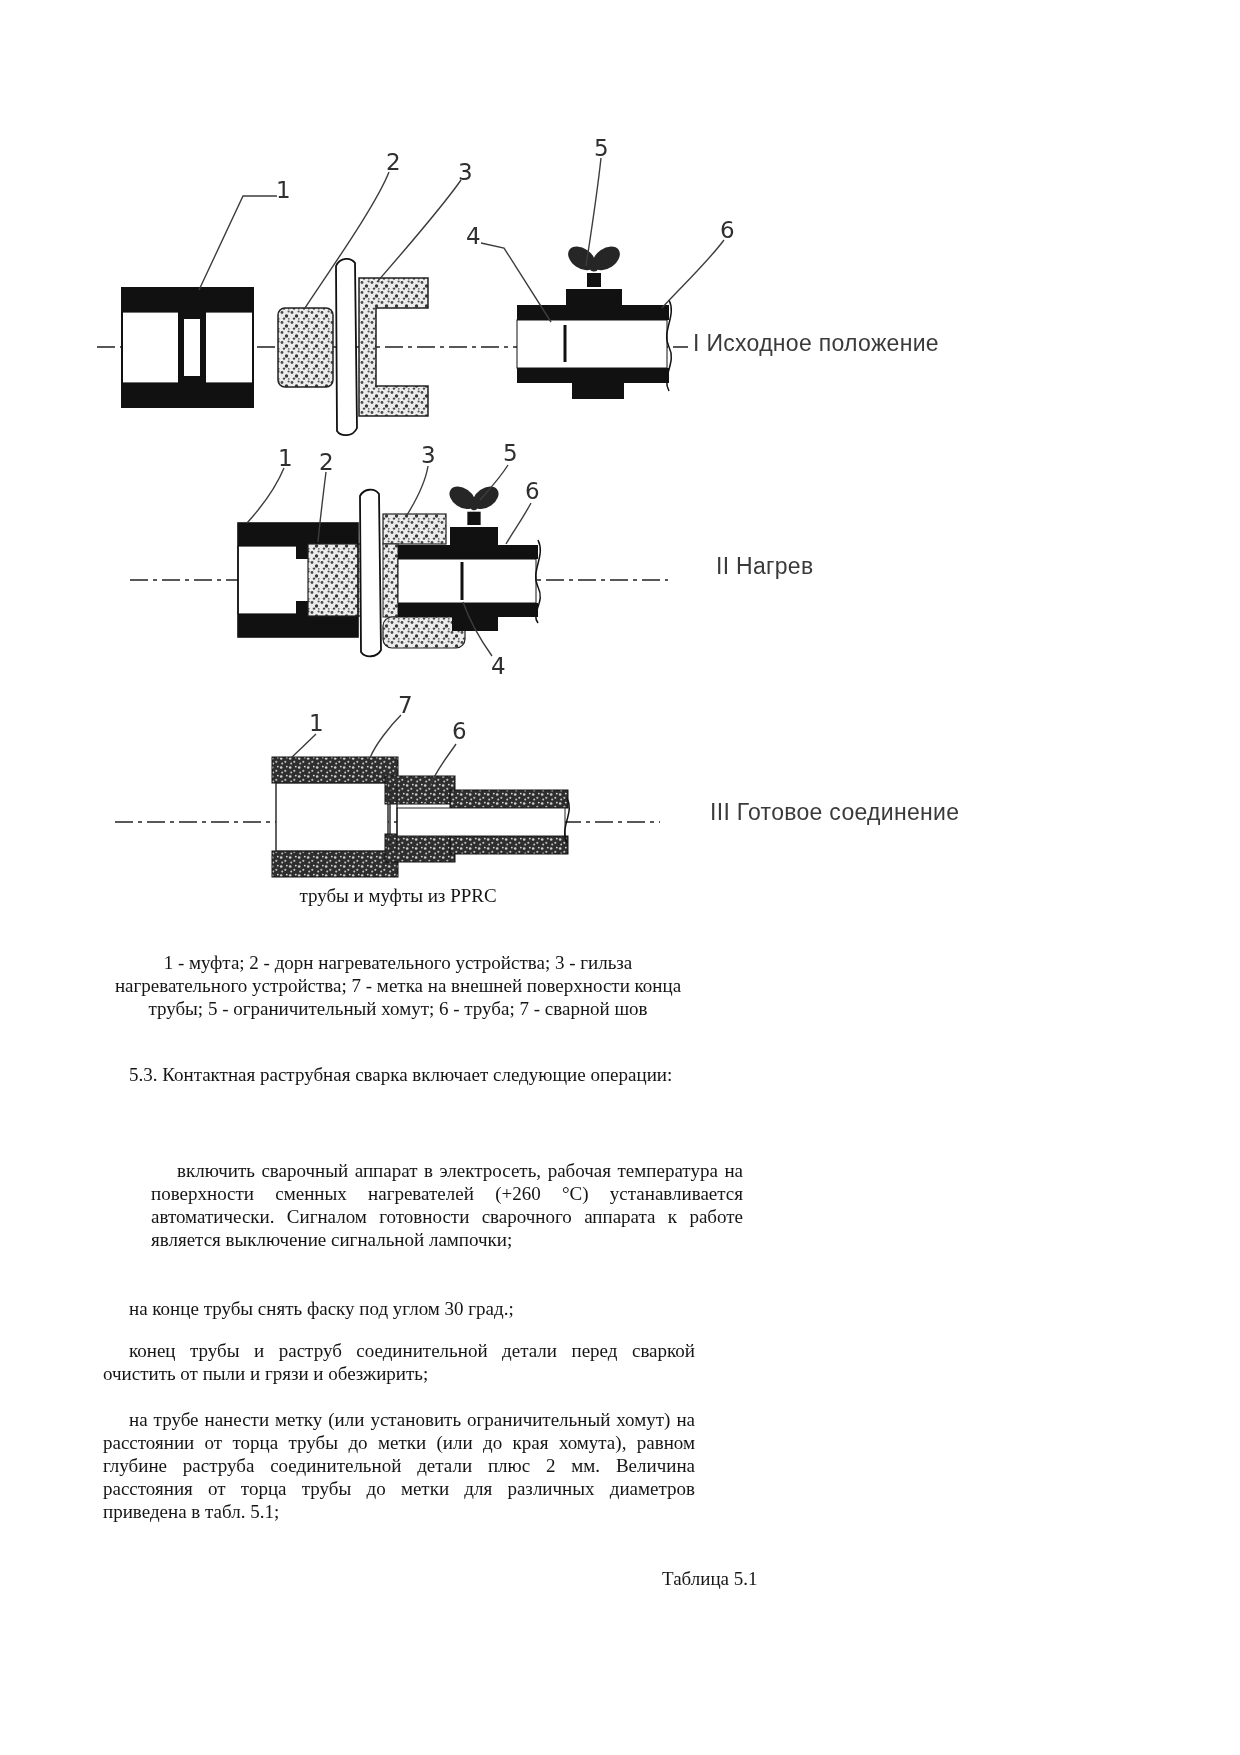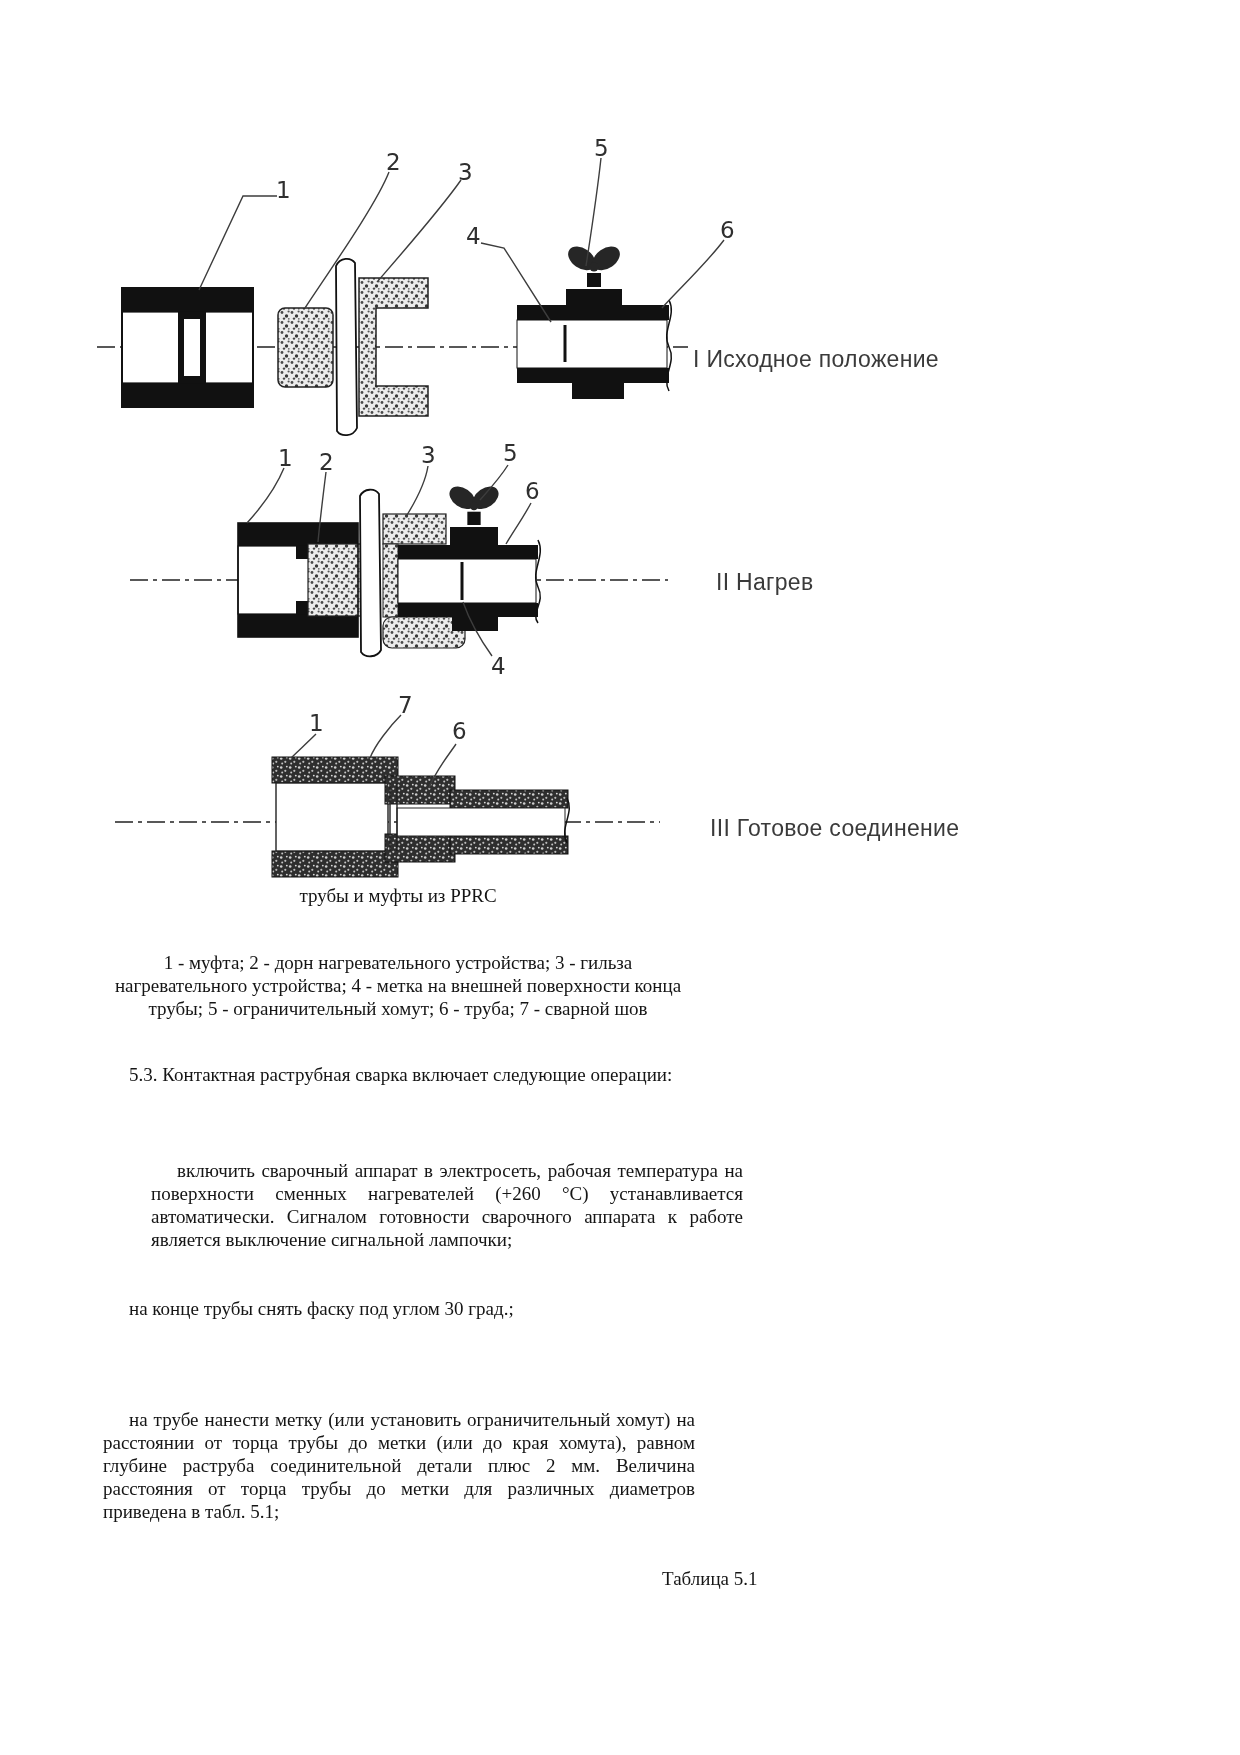--- a/index.html
+++ b/index.html
@@ -17,21 +17,21 @@
   .callout {
     position:absolute;
     font-family:"DejaVu Sans", sans-serif;
     font-size:23px; line-height:24px;
     color:#2f2f2f;
   }
   .stage-label {
     position:absolute;
     font-family:"Liberation Sans", sans-serif;
     font-size:23px; line-height:26px;
-    color:#3a3a3a; letter-spacing:0.3px; white-space:nowrap;margin-top:16px;
+    color:#3a3a3a; letter-spacing:0.3px; white-space:nowrap;
   }
   .caption {
     position:absolute; left:103px; top:884px; width:590px;
     text-align:center; font-size:19px; line-height:23px;
   }
   .legend {
     position:absolute; left:103px; top:951px; width:590px;
     text-align:center; font-size:19px; line-height:23px;font-family:Liberation Serif, serif;
   }
   .heading {
@@ -210,24 +210,25 @@
     <div class="stage-label" style="left:716px;top:553px">II Нагрев</div>
     <div class="stage-label" style="left:710px;top:799px">III Готовое соединение</div>
   </div>
 
   <div class="caption">
     <div>трубы и муфты из PPRC</div>
   </div>
 
   <div class="legend">
     <div>1 - муфта; 2 - дорн нагревательного устройства; 3 - гильза</div>
-    <div>нагревательного устройства; 4 - метка на внешней поверхности конца</div>
+    <div>нагревательного устройства; 7 - метка на внешней поверхности конца</div>
     <div>трубы; 5 - ограничительный хомут; 6 - труба; 7 - сварной шов</div>
   </div>
 
   <p class="heading">5.3. Контактная раструбная сварка включает следующие операции:</p>
   <p class="para p2">включить сварочный аппарат в электросеть, рабочая температура на поверхности сменных нагревателей (+260 °С) устанавливается автоматически. Сигналом готовности сварочного аппарата к работе является выключение сигнальной лампочки;</p>
   <p class="para p3">на конце трубы снять фаску под углом 30 град.;</p>
+  <p class="para p4">конец трубы и раструб соединительной детали перед сваркой очистить от пыли и грязи и обезжирить;</p>
   <p class="para p5">на трубе нанести метку (или установить ограничительный хомут) на расстоянии от торца трубы до метки (или до края хомута), равном глубине раструба соединительной детали плюс 2 мм. Величина расстояния от торца трубы до метки для различных диаметров приведена в табл. 5.1;</p>
 
   <div class="table-ref">Таблица 5.1</div>
 
 </div>
 
 </body></html>

